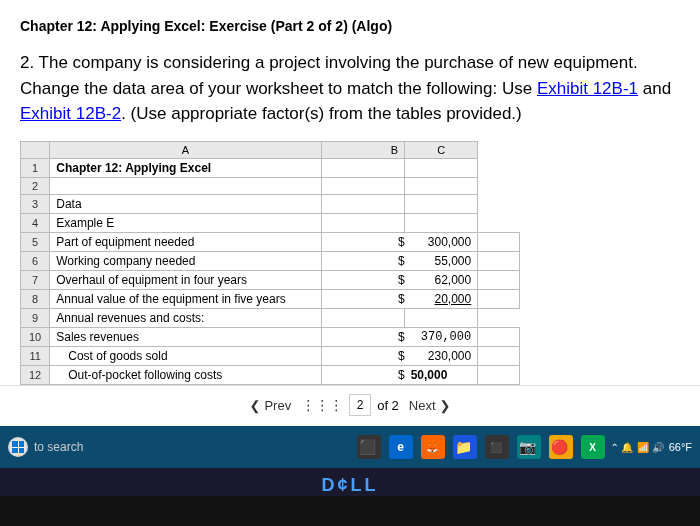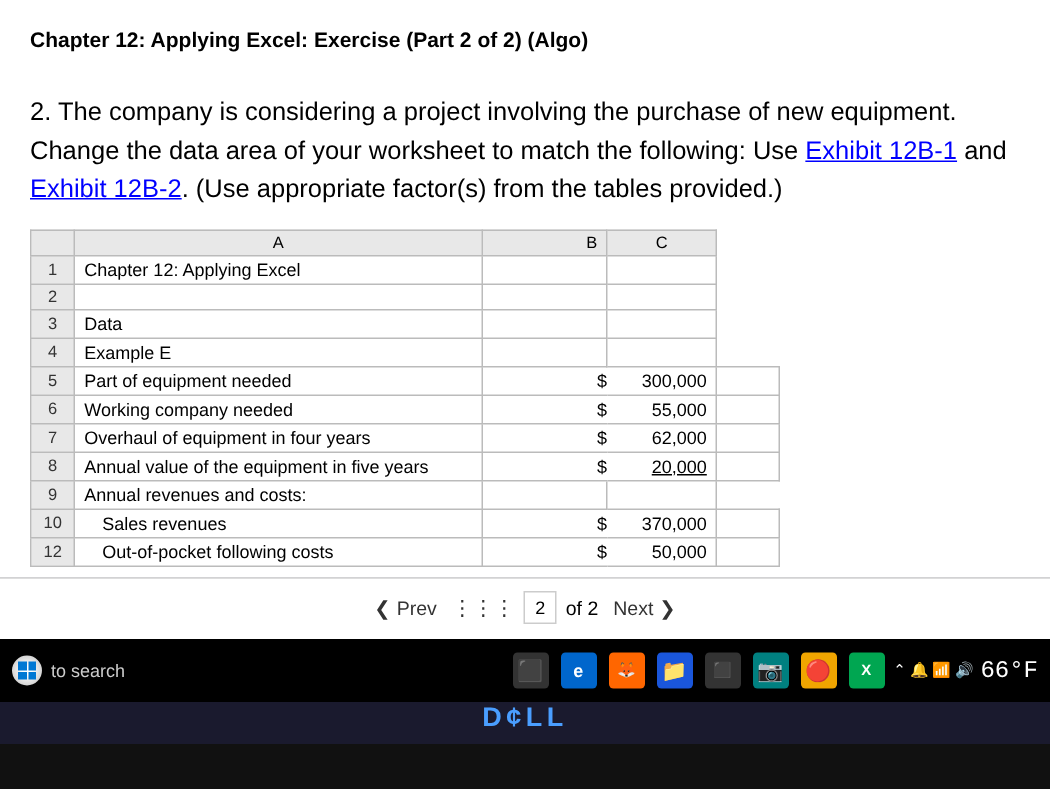--- a/index.html
+++ b/index.html
@@ -19,21 +19,21 @@
       background: #fff;
       flex: 1;
       padding: 18px 20px 10px 20px;
       overflow: hidden;
     }
 
     .page-title {
       font-size: 14px;
       font-weight: bold;
       color: #000;
-      margin-bottom: 28px;
+      margin-bottom: 16px;
     }
 
     .description {
       font-size: 17px;
       color: #000;
       margin-bottom: 14px;
       line-height: 1.5;
     }
 
     .description a {
@@ -133,21 +133,21 @@
     }
 
     .grid-icon {
       font-size: 14px;
       color: #333;
     }
 
     
     .taskbar {
       height: 42px;
-      background: #000000;
+      background: #0c4a6e;
       display: flex;
       align-items: center;
       padding: 0 8px;
       gap: 6px;
     }
 
     .search-bar {
       display: flex;
       align-items: center;
       gap: 6px;
@@ -186,30 +186,29 @@
 
     .system-tray {
       display: flex;
       align-items: center;
       gap: 4px;
       color: #fff;
       font-size: 11px;
     }
 
     .temp-display {
-      font-size: 16px;
+      font-size: 11px;
       color: #fff;
-      font-family: Liberation Mono, monospace;
     }
 
     .dell-logo-bar {
       height: 28px;
       background: #1a1a2e;
       display: flex;
-      align-items: flex-start;
+      align-items: flex-end;
       justify-content: center;
     }
 
     .dell-logo {
       color: #4a9eff;
       font-size: 18px;
       font-weight: bold;
       letter-spacing: 3px;
     }
 
@@ -256,21 +255,21 @@
       <tr>
         <th class="row-num"></th>
         <th class="col-a">A</th>
         <th class="col-b">B</th>
         <th class="col-c">C</th>
       </tr>
     </thead>
     <tbody id="spreadsheet-body">
     <tr>
           <td class="row-num">1</td>
-          <td class="col-a" style="font-weight: normal;">Chapter 12: Applying Excel</td>
+          <td class="col-a" style="font-weight: bold;">Chapter 12: Applying Excel</td>
           <td class="col-b" colspan="1"></td>
           <td class="col-c"></td>
         </tr>
         <tr>
           <td class="row-num">2</td>
           <td class="col-a"></td>
           <td class="col-b" colspan="1"></td>
           <td class="col-c"></td>
         </tr>
         <tr>
@@ -314,30 +313,37 @@
           <td class="col-c"></td>
         </tr>
         <tr>
           <td class="row-num">9</td>
           <td class="col-a">Annual revenues and costs:</td>
           <td class="col-b" colspan="1"></td>
           <td class="col-c"></td>
         </tr>
         <tr>
           <td class="row-num">10</td>
-          <td class="col-a" style="padding-left: 18px; margin-top: 20px;">Sales revenues</td>
-          <td class="dollar-sign" style="width: 12px; border-right: none; text-align: right;">$</td>
-          <td style="border-left: none; text-align: right; width: 70px;">370,000</td>
+          <td class="col-a" style="padding-left: 6px; margin-top: 20px;">Sales revenues</td>
+          <td class="dollar-sign" style="width: 12px; border-right: none; text-align: right;">$</td>
+          <td style="border-left: none; text-align: right; width: 70px; font-family: Liberation Mono, monospace;">370,000</td>
+          <td class="col-c"></td>
+        </tr>
+        <tr>
+          <td class="row-num">11</td>
+          <td class="col-a" style="padding-left: 18px;">Cost of goods sold</td>
+          <td class="dollar-sign" style="width: 12px; border-right: none; text-align: right;">$</td>
+          <td style="border-left: none; text-align: right; width: 70px;">230,000</td>
           <td class="col-c"></td>
         </tr>
         <tr>
           <td class="row-num">12</td>
           <td class="col-a" style="padding-left: 18px;">Out-of-pocket following costs</td>
           <td class="dollar-sign" style="width: 12px; border-right: none; text-align: right;">$</td>
-          <td style="border-left: none; text-align: right; width: 70px;">50,000</td>
+          <td style="border-left: none; width: 70px; font-weight: bold;">50,000</td>
           <td class="col-c"></td>
         </tr>
       </tbody>
   </table>
 </div>
 
 <div class="nav-footer">
   <button class="nav-btn">
     <span>❮</span>
     <span>Prev</span>

